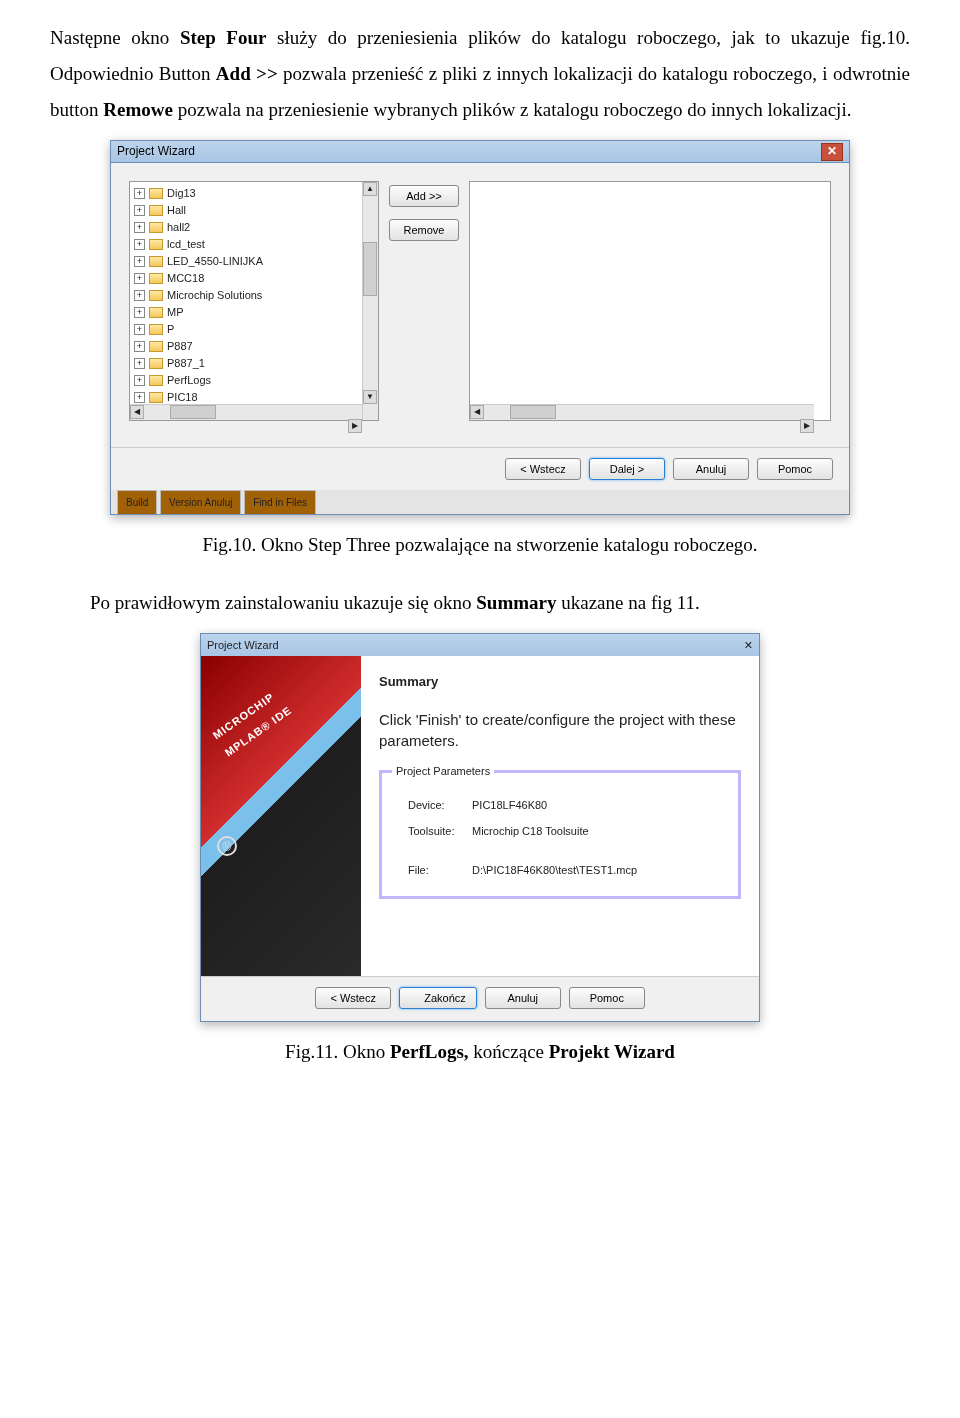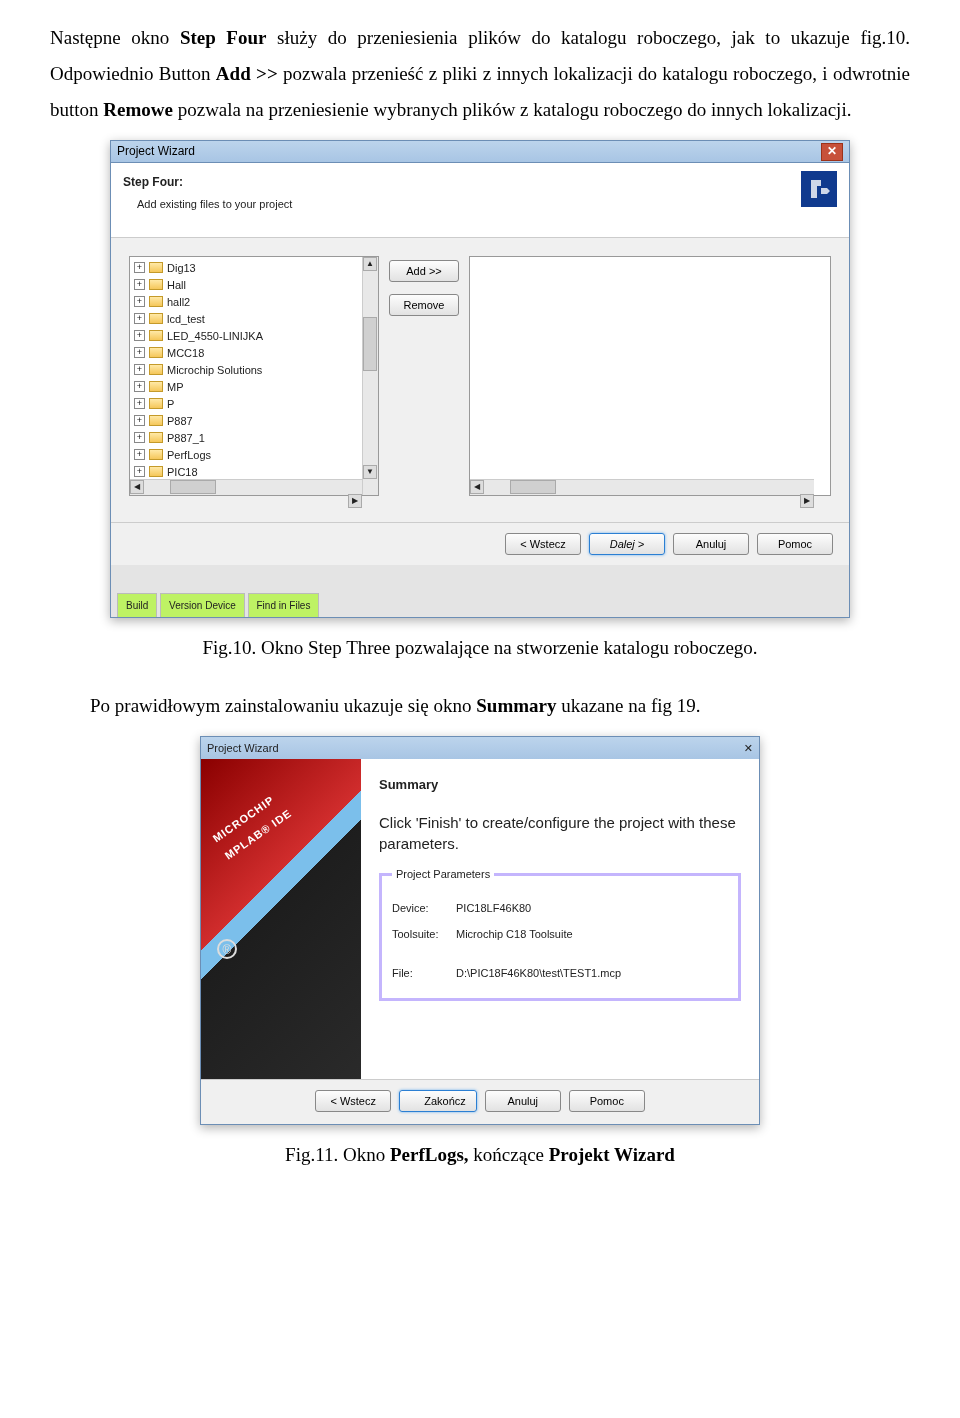--- a/index.html
+++ b/index.html
@@ -151,32 +151,31 @@
     padding: 4px 10px;
     background: linear-gradient(to bottom, #fdfdfd, #e2e2e2);
     border: 1px solid #888;
     border-radius: 3px;
     font-size: 11px;
     text-align: center;
   }
   .ss1 .footerbtns .fbtn.act {
     border: 1px solid #2b7fd3;
     box-shadow: 0 0 3px #6db0ee;
-    font-style: italic;
   }
   .ss1 .tabstrip {
     padding: 0 6px;
     margin-top: -2px;
     background: #e4e4e4;
     font-size: 10px;
   }
   .ss1 .tabstrip .tab {
     display: inline-block; padding: 2px 8px;
     border: 1px solid #bbb; border-bottom: none;
-    background: #bef264; font-size: 10px; margin-top: 28px;
+    background: #a16207; font-size: 10px;
   }
 
   
   .ss2 {
     width: 560px;
     margin: 12px auto 8px;
     font-family: Tahoma, Arial, sans-serif;
     font-size: 11px;
     color: #222;
     text-align: left;
@@ -231,21 +230,21 @@
     padding: 14px 18px;
   }
   .ss2 .h2 { font-weight: bold; font-size: 13px; margin-bottom: 14px; }
   .ss2 .p2 { font-size: 15px; margin-bottom: 10px; line-height: 1.4; }
   .ss2 fieldset {
     border: 3px solid #c4b5fd;
     padding: 8px 10px 10px;
     margin-bottom: 22px;
   }
   .ss2 legend { font-size: 11px; padding: 0 4px; }
-  .ss2 .row2 { display: flex; margin: 5px 0; font-size: 11px; }
+  .ss2 .row2 { display: flex; margin: 5px 16px; font-size: 11px; }
   .ss2 .row2 .k { width: 64px; }
   .ss2 .footerbtns2 {
     padding: 10px 16px 12px;
     background: #f0f0f0;
     border-top: 1px solid #ccc;
     display: flex;
     justify-content: center;
     gap: 8px;
   }
   .ss2 .footerbtns2 .fbtn {
@@ -268,31 +267,20 @@
 
 <p class="para">
   <span>Następne okno </span><span class="bold">Step Four</span><span> służy do przeniesienia plików do katalogu roboczego, jak to ukazuje fig.10. Odpowiednio Button </span><span class="bold">Add &gt;&gt;</span><span> pozwala przenieść z pliki z innych lokalizacji do katalogu roboczego, i odwrotnie button </span><span class="bold">Remowe</span><span> pozwala na przeniesienie wybranych plików z katalogu roboczego do innych lokalizacji.</span>
 </p>
 
 <div class="screenshot-wrap">
   <div class="ss1">
     <div class="titlebar">
       <span class="ttext">Project Wizard</span>
       <div class="closebox">✕</div>
-    </div>
-    <div class="stephdr">
-      <div>
-        <div class="lbl1">Step Four:</div>
-        <div class="lbl2">Add existing files to your project</div>
-      </div>
-      <div class="gearicon">
-        <svg width="24" height="24" viewBox="0 0 24 24">
-            <path fill="#fff" d="M4 3h10v6h-4v12H4z M14 11h6l3 3-3 3h-6z" opacity="0.8"></path>
-          </svg>
-      </div>
     </div>
     <div class="body1">
       <div class="tree">
         <div class="tree-inner">
           <div class="tree-item">
               <span class="plus">+</span>
               <span class="folder"></span>
               <span>Dig13</span>
             </div>
           <div class="tree-item">
@@ -380,32 +368,32 @@
       </div>
     </div>
     <div class="footerbtns">
       <button class="fbtn" type="button">&lt; Wstecz</button>
       <button class="fbtn act" type="button">Dalej &gt;</button>
       <button class="fbtn" type="button">Anuluj</button>
       <button class="fbtn" type="button">Pomoc</button>
     </div>
     <div class="tabstrip">
       <span class="tab">Build</span>
-      <span class="tab">Version Device</span>
+      <span class="tab">Version Anuluj</span>
       <span class="tab">Find in Files</span>
     </div>
   </div>
 </div>
 
 <p class="caption">
   <span>Fig.10. Okno Step Three pozwalające na stworzenie katalogu roboczego.</span>
 </p>
 
 <p class="para indent">
-  <span>Po prawidłowym zainstalowaniu ukazuje się okno </span><span class="bold">Summary</span><span> ukazane na fig 19.</span>
+  <span>Po prawidłowym zainstalowaniu ukazuje się okno </span><span class="bold">Summary</span><span> ukazane na fig 11.</span>
 </p>
 
 <div class="screenshot-wrap">
   <div class="ss2">
     <div class="titlebar">
       <span class="ttext">Project Wizard</span>
       <div class="closebox">✕</div>
     </div>
     <div class="body2">
       <div class="side">

